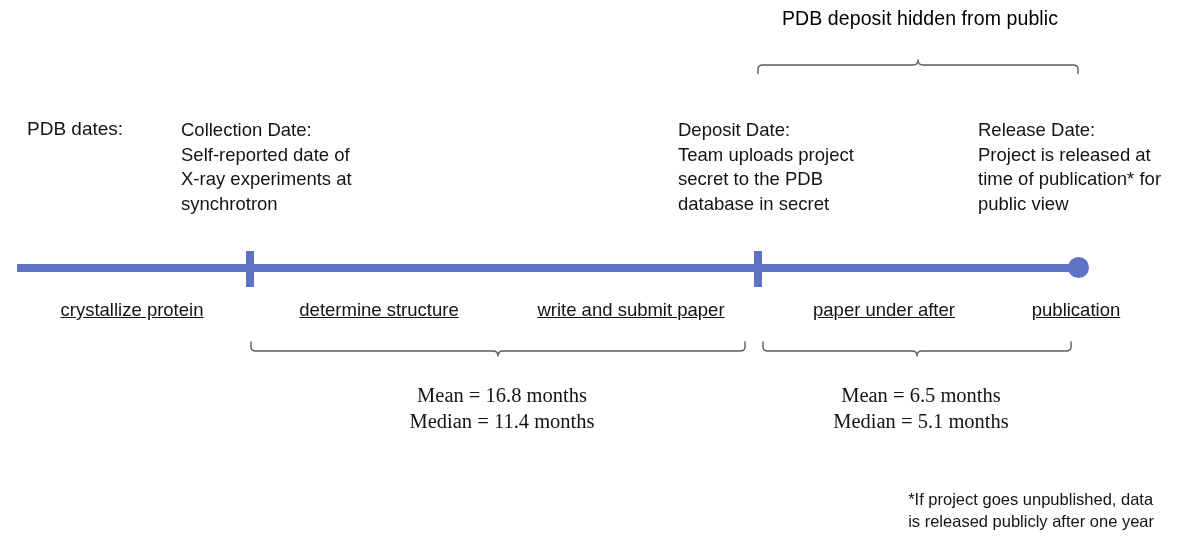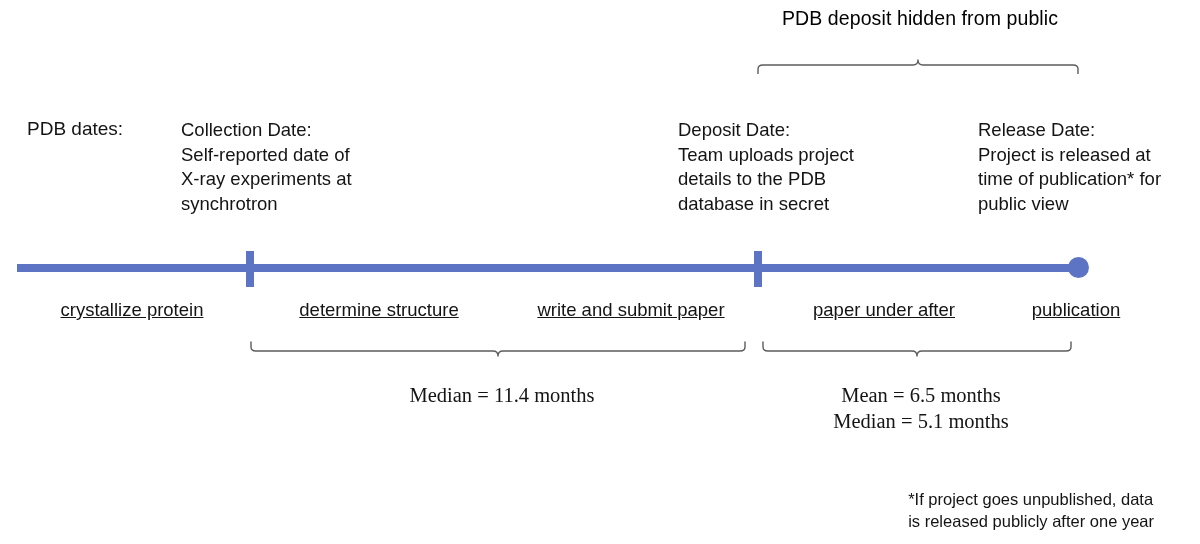--- a/index.html
+++ b/index.html
@@ -119,21 +119,21 @@
 <div class="abs date-col" id="collection-col">
   <span class="heading">Collection Date:</span>
   <span class="body-line">Self-reported date of</span>
   <span class="body-line">X-ray experiments at</span>
   <span class="body-line">synchrotron</span>
 </div>
 
 <div class="abs date-col" id="deposit-col">
   <span class="heading">Deposit Date:</span>
   <span class="body-line">Team uploads project</span>
-  <span class="body-line">details to the PDB</span>
+  <span class="body-line">secret to the PDB</span>
   <span class="body-line">database in secret</span>
 </div>
 
 <div class="abs date-col" id="release-col">
   <span class="heading">Release Date:</span>
   <span class="body-line">Project is released at</span>
   <span class="body-line">time of publication* for</span>
   <span class="body-line">public view</span>
 </div>
 
@@ -150,20 +150,21 @@
 
 <svg class="abs" id="bottom-bracket-left-svg" width="520" height="24" aria-hidden="true">
   <path class="bracket-stroke" d="M 8,2 L 8,7 Q 8,11 13,11 L 250,11 Q 255,11 255,16 Q 255,11 260,11 L 497,11 Q 502,11 502,7 L 502,2"></path>
 </svg>
 
 <svg class="abs" id="bottom-bracket-right-svg" width="340" height="24" aria-hidden="true">
   <path class="bracket-stroke" d="M 8,2 L 8,7 Q 8,11 13,11 L 157,11 Q 162,11 162,16 Q 162,11 167,11 L 311,11 Q 316,11 316,7 L 316,2"></path>
 </svg>
 
 <div class="abs stats" id="stats-left">
+  <span>Mean = 16.8 months</span>
   <span>Median = 11.4 months</span>
 </div>
 
 <div class="abs stats" id="stats-right">
   <span>Mean = 6.5 months</span>
   <span>Median = 5.1 months</span>
 </div>
 
 <div class="abs" id="footnote">
   <span>*If project goes unpublished, data</span>

